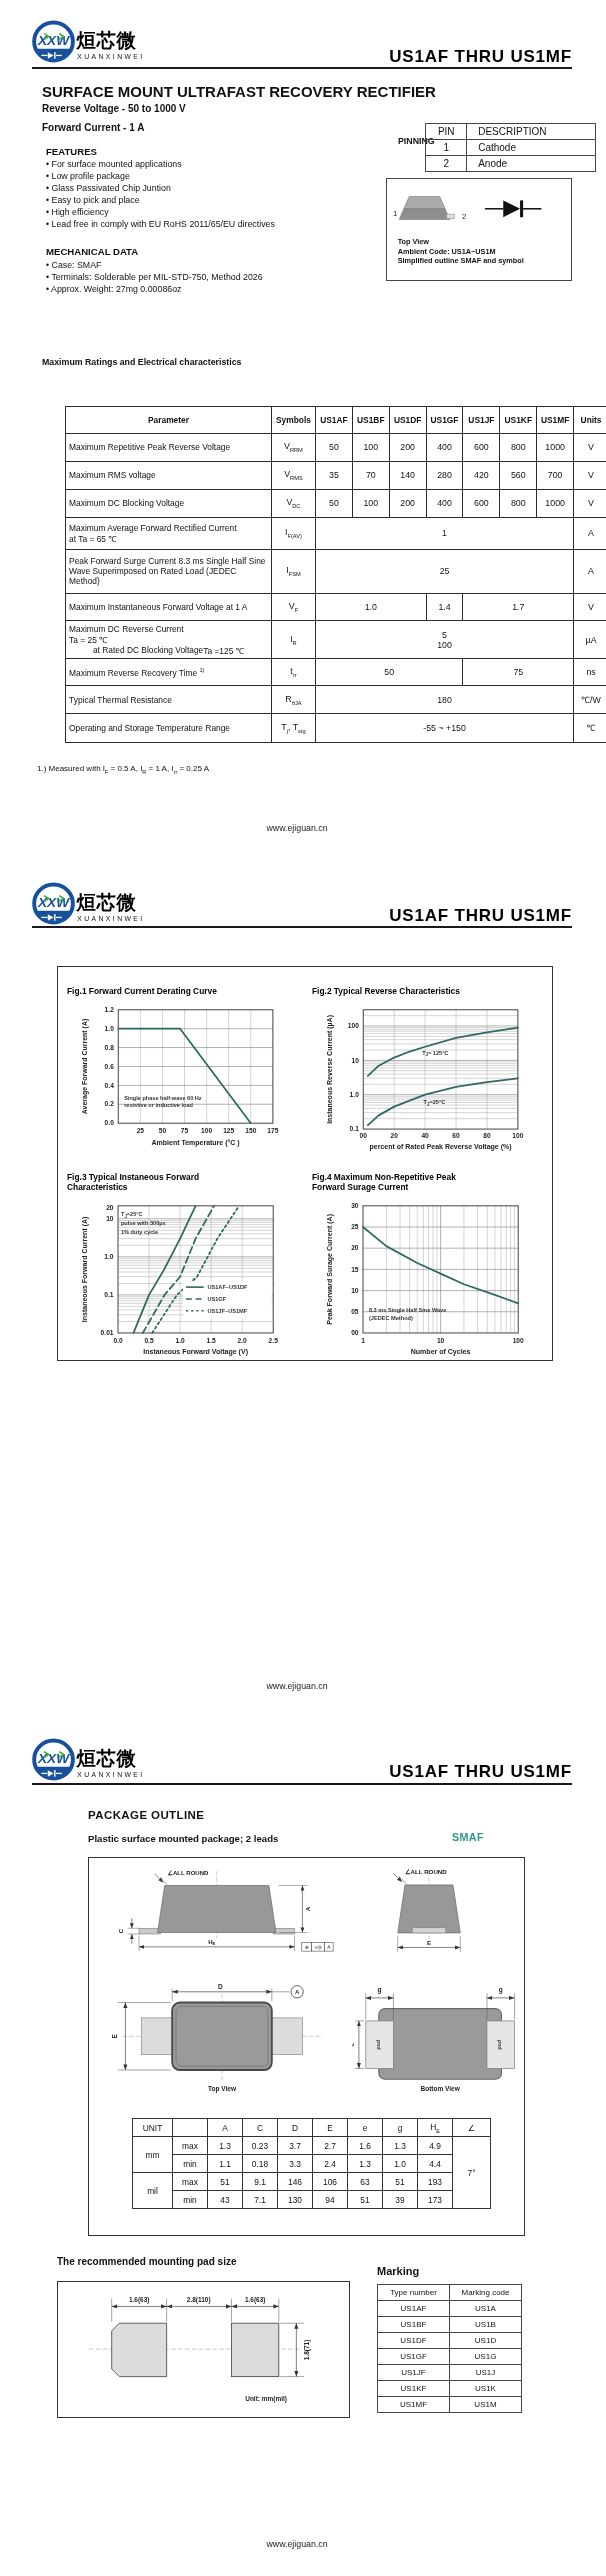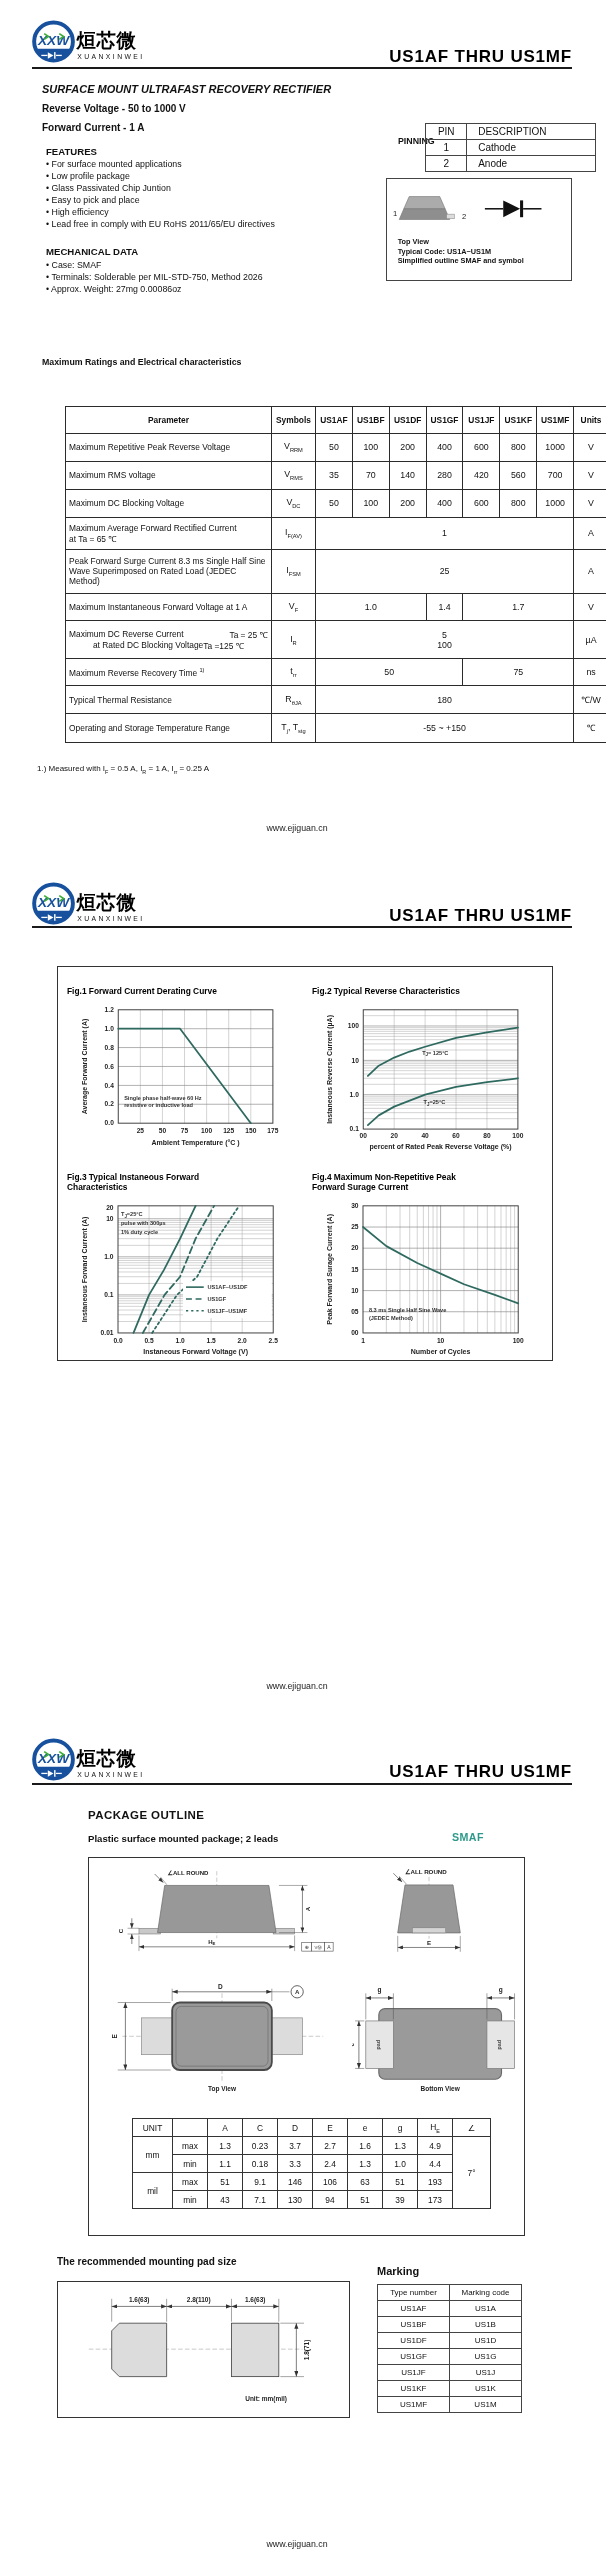--- a/index.html
+++ b/index.html
@@ -5,21 +5,21 @@
   html,body{margin:0;padding:0;background:#fff;}
   .doc{position:relative;width:607px;height:2576px;background:#fff;
        font-family:"Liberation Sans",sans-serif;color:#111;overflow:hidden;}
   .abs{position:absolute;}
   .b{font-weight:bold;}
   
   .rule{position:absolute;left:32px;width:540px;height:2.3px;background:#1a1a1a;}
   .doc-title{position:absolute;right:35px;width:321px;text-align:right;
              font-size:17px;font-weight:bold;letter-spacing:0.8px;color:#000;}
   
-  .h1{font-size:11px;font-weight:bold;font-style:italic;}
+  .h1{font-size:15px;font-weight:bold;}
   .h2{font-size:9.6px;font-weight:bold;}
   .bullets{font-size:8.8px;line-height:12px;}
   .bullets div:before{content:"• ";}
   
   table{border-collapse:collapse;}
   .pin-table{width:171px;font-size:10px;margin-left:27px;}
   .pin-table td{border:0.8px solid #444;height:13px;text-align:center;}
   .pin-table{border:1.5px solid #444;}
   .pin-table td.desc{text-align:left;padding-left:10.7px;}
   .pkgbox{border:1.1px solid #444;background:#fff;}
@@ -133,21 +133,21 @@
       <rect x="78" y="43" width="10" height="6" fill="#dcdcdc" stroke="#888" stroke-width="0.7"></rect>
       <text x="98" y="50" font-size="10" fill="#222">2</text>
       <g>
         <line x1="128" y1="36" x2="152" y2="36" stroke="#111" stroke-width="2"></line>
         <polygon points="152,25 152,47 174,36" fill="#111"></polygon>
         <rect x="174" y="25" width="4" height="22" fill="#111"></rect>
         <line x1="178" y1="36" x2="202" y2="36" stroke="#111" stroke-width="2"></line>
       </g>
     </svg>
     <div class="cap">Top View</div>
-    <div class="cap">Typical Code: US1A~US1M</div>
+    <div class="cap">Ambient Code: US1A~US1M</div>
     <div class="cap">Simplified outline SMAF and symbol</div>
   </div>
 
   <div class="abs b" style="left:42px;top:357px;font-size:8.8px;">Maximum Ratings and Electrical characteristics</div>
 
   <table class="rat abs" style="left:35px;top:406px;">
     <colgroup>
       <col style="width:201px;">
         <col style="width:43px;">
       <col style="width:36px;">
@@ -226,21 +226,21 @@
     <tr style="height:27.6px;">
       <td>Maximum Instantaneous Forward Voltage at 1 A</td>
       <td class="c"><span>V</span><sub>F</sub></td>
       <td class="c" colspan="3">1.0</td>
       <td class="c">1.4</td>
       <td class="c" colspan="3">1.7</td>
       <td class="c">V</td>
     </tr>
     <tr style="height:38px;">
       <td>
-        <div style="display:flex;justify-content:space-between;">
+        <div style="display:flex;justify-content:space-between;flex-direction:column;">
               <span>Maximum DC Reverse Current</span>
               <span>Ta = 25 ℃</span>
             </div>
         <div style="display:flex;justify-content:center;">
               <span>at Rated DC Blocking Voltage</span>
               <span>Ta =125 ℃</span>
             </div>
       </td>
       <td class="c"><span>I</span><sub>R</sub></td>
       <td class="c" colspan="7">

